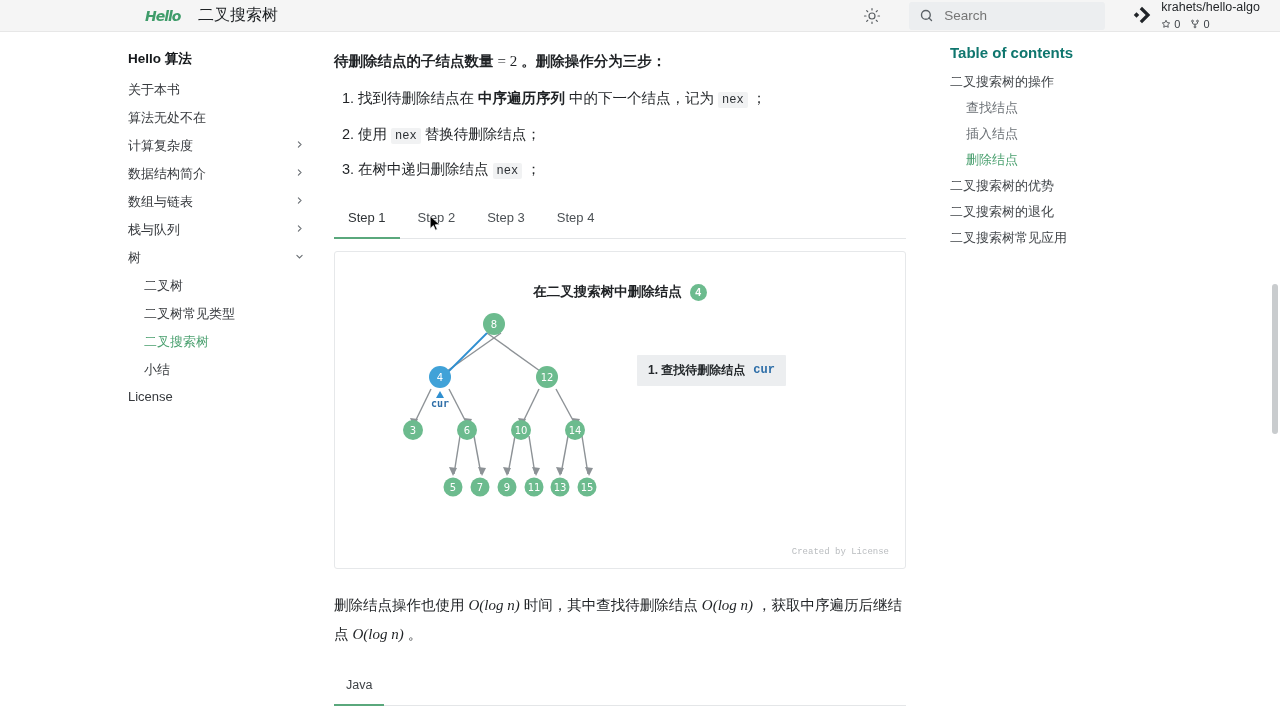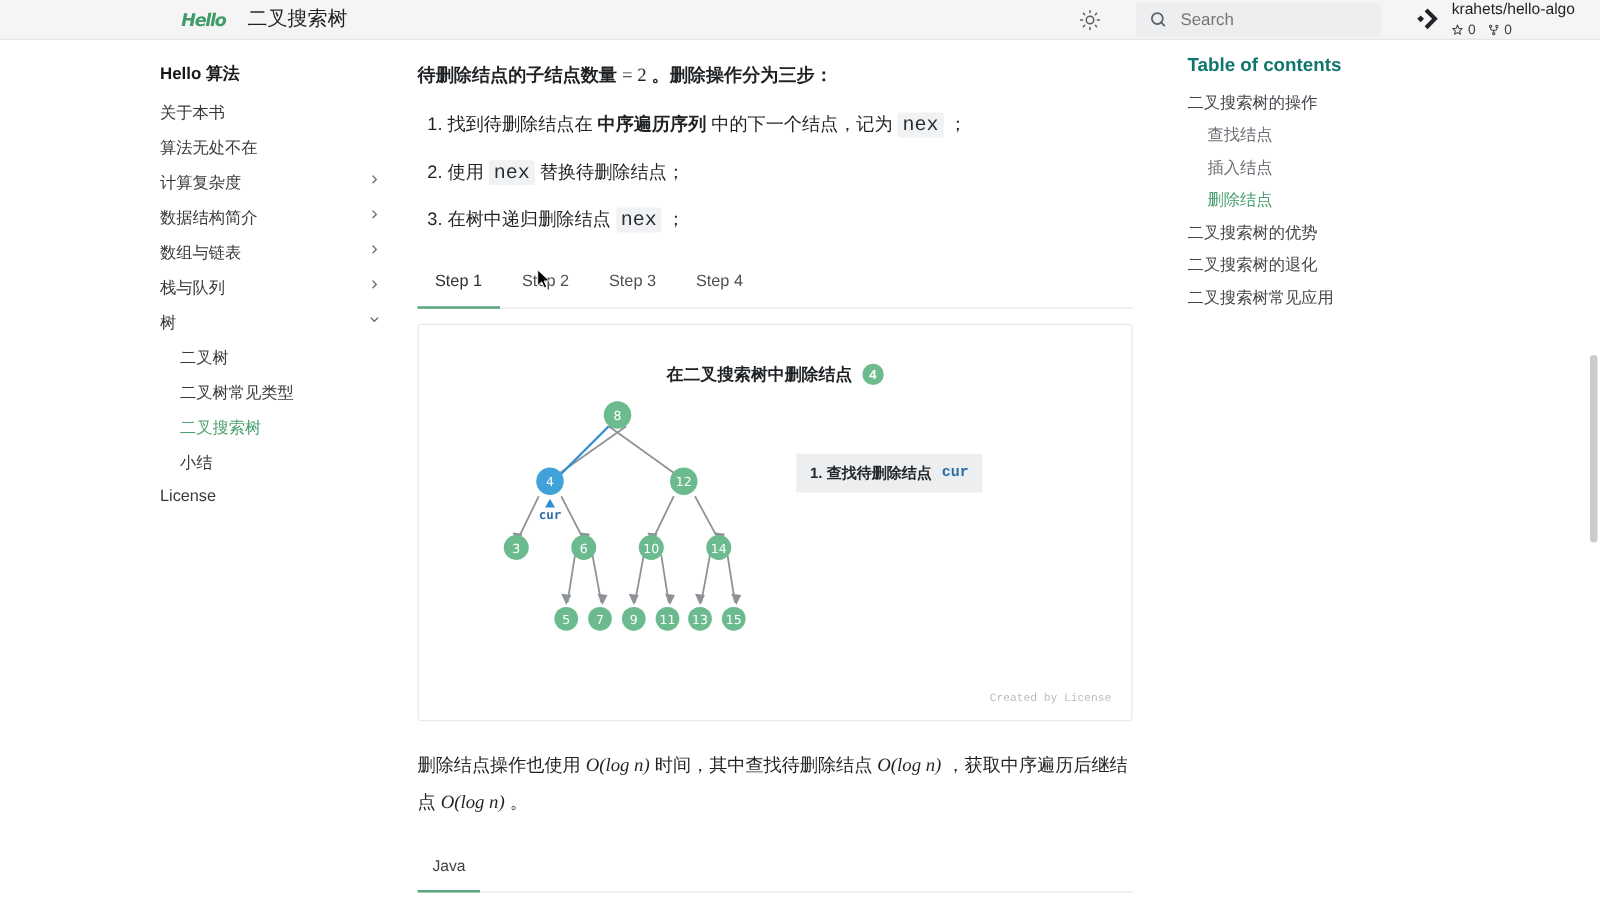--- a/index.html
+++ b/index.html
@@ -124,21 +124,21 @@
     line-height: 1.75;
     color: #1f2225;
   }
   .content p { margin: 4px 0 12px; }
   .bold { font-weight: bold; }
   code.inline {
     background: #f1f2f3;
     border-radius: 2px;
     padding: 1px 4px;
     font-family: "Liberation Mono", "DejaVu Sans Mono", monospace;
-    font-size: 16px;
+    font-size: 12px;
     color: #2b2f33;
   }
   ol.steps {
     margin: 8px 0 18px;
     padding-left: 24px;
   }
   ol.steps li { margin-bottom: 10px; }
 
   
   .tabs {

